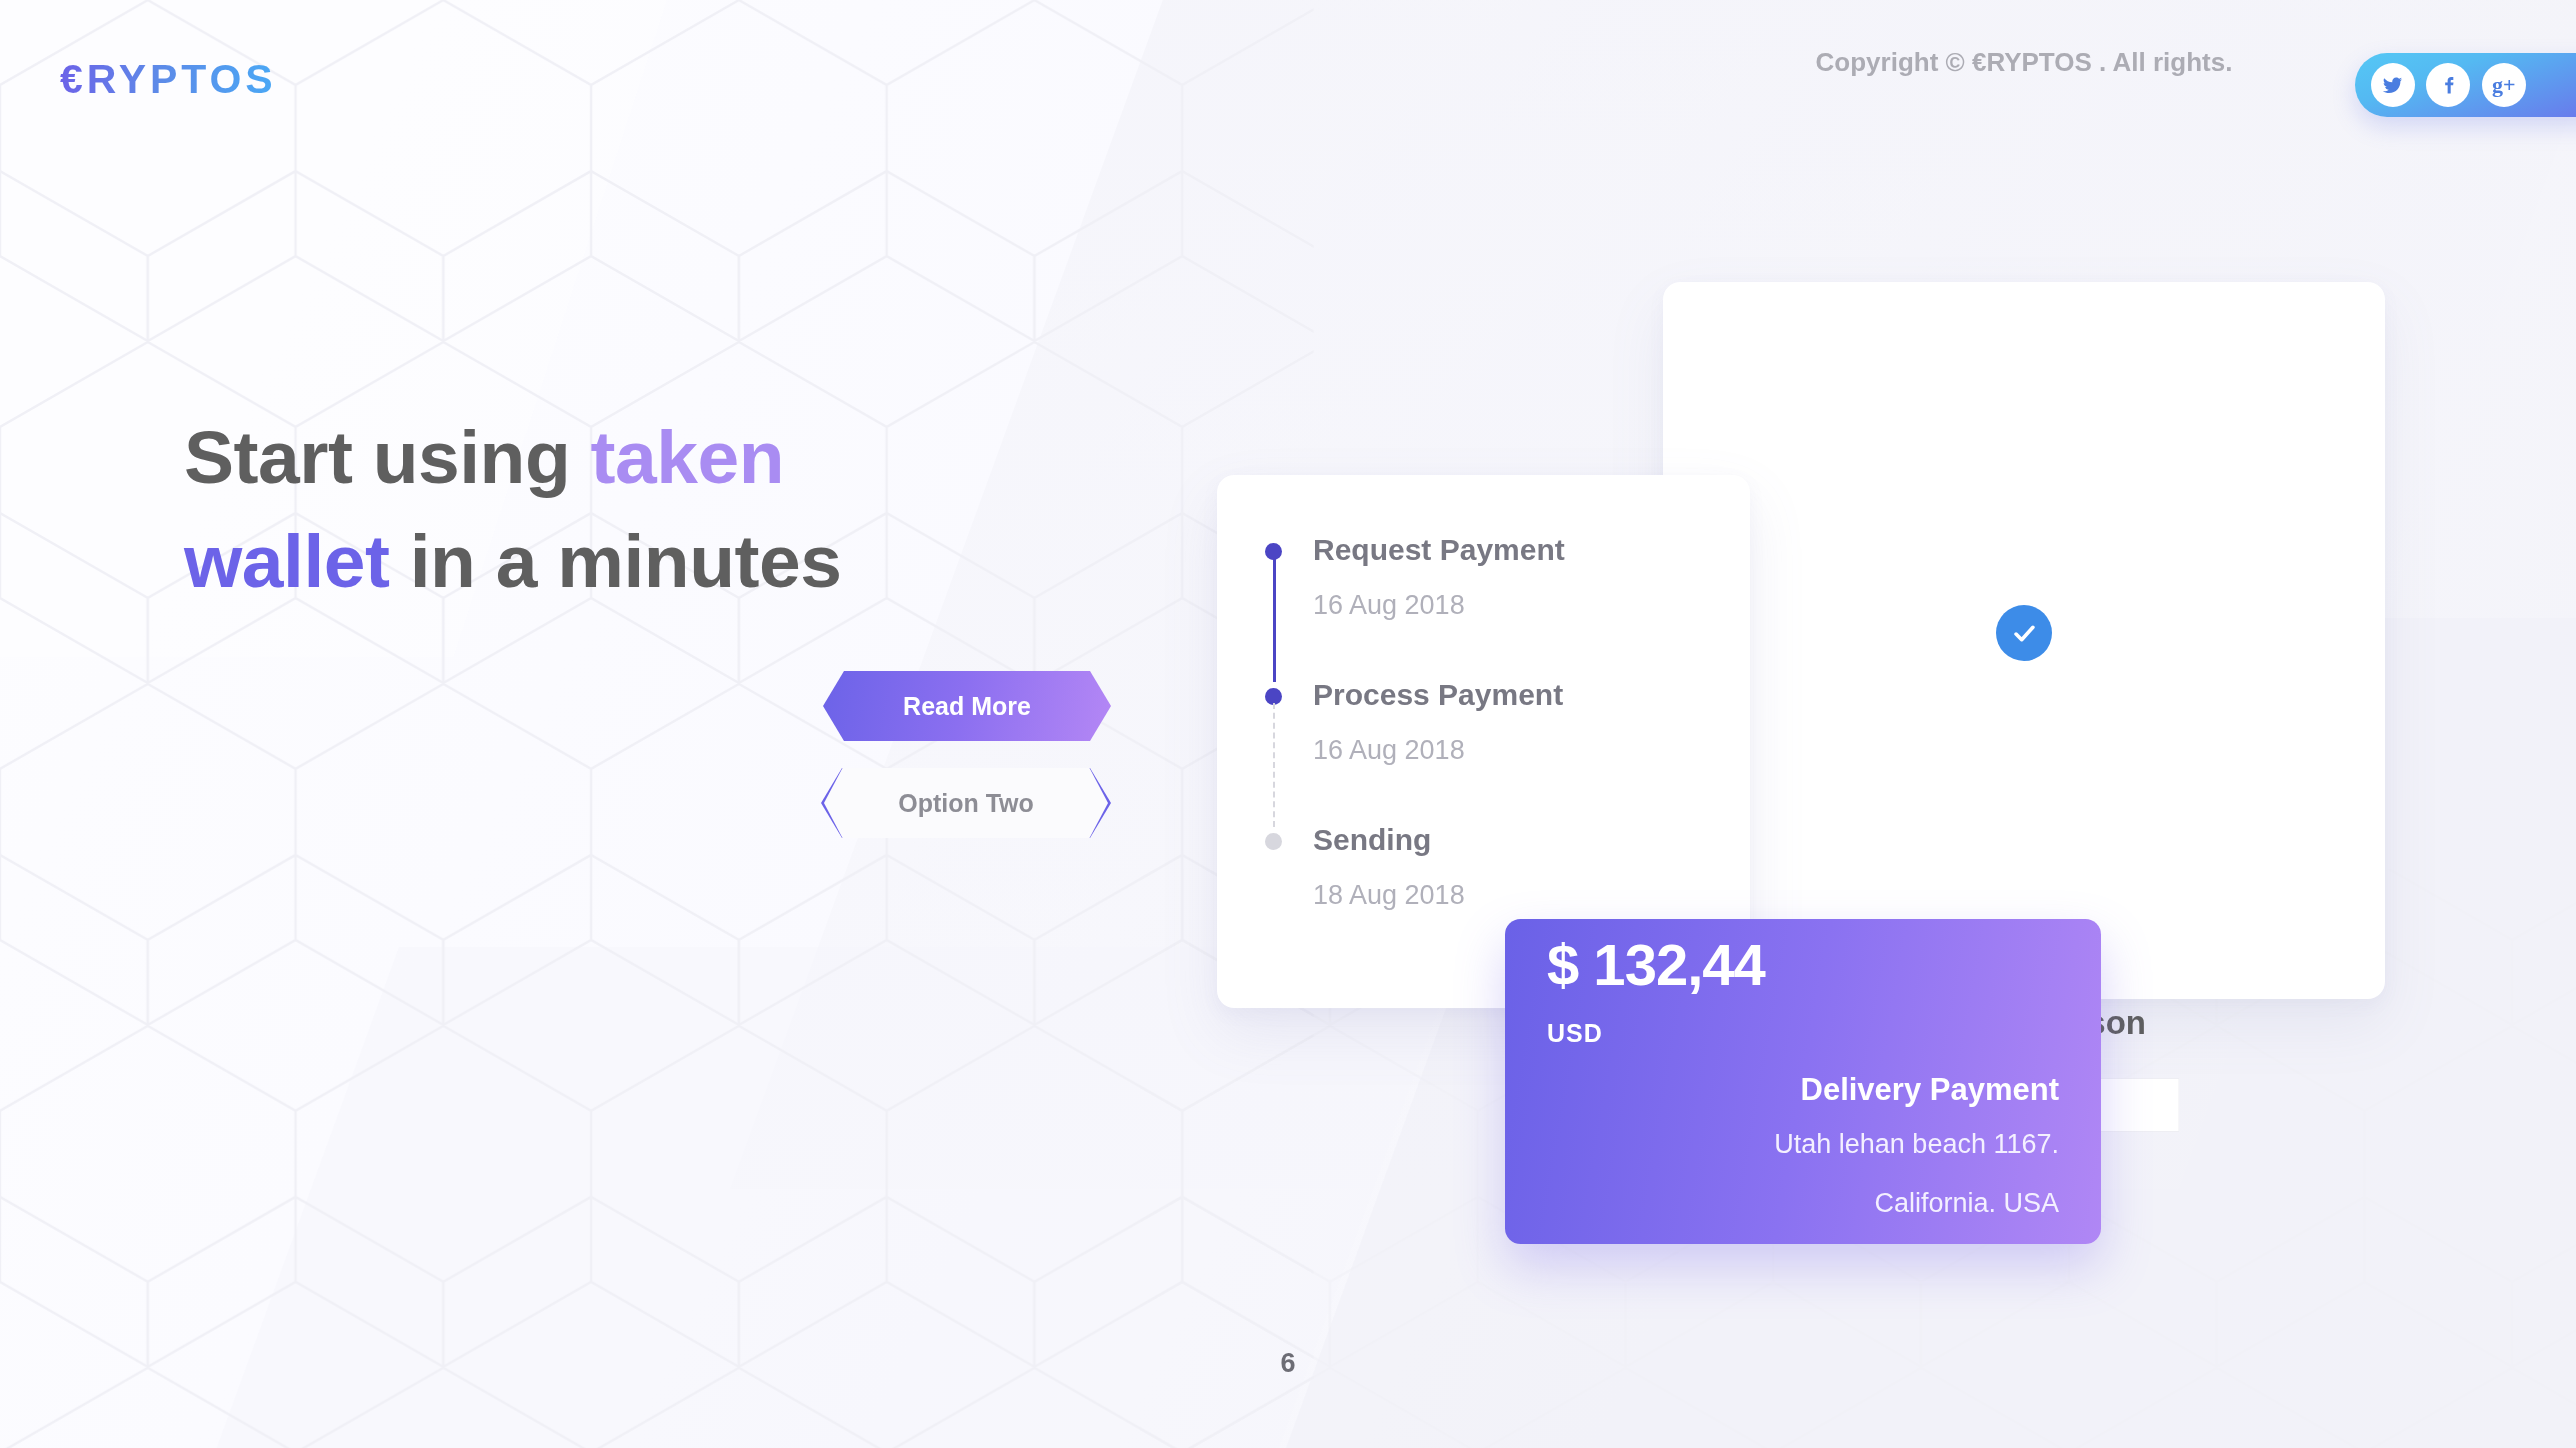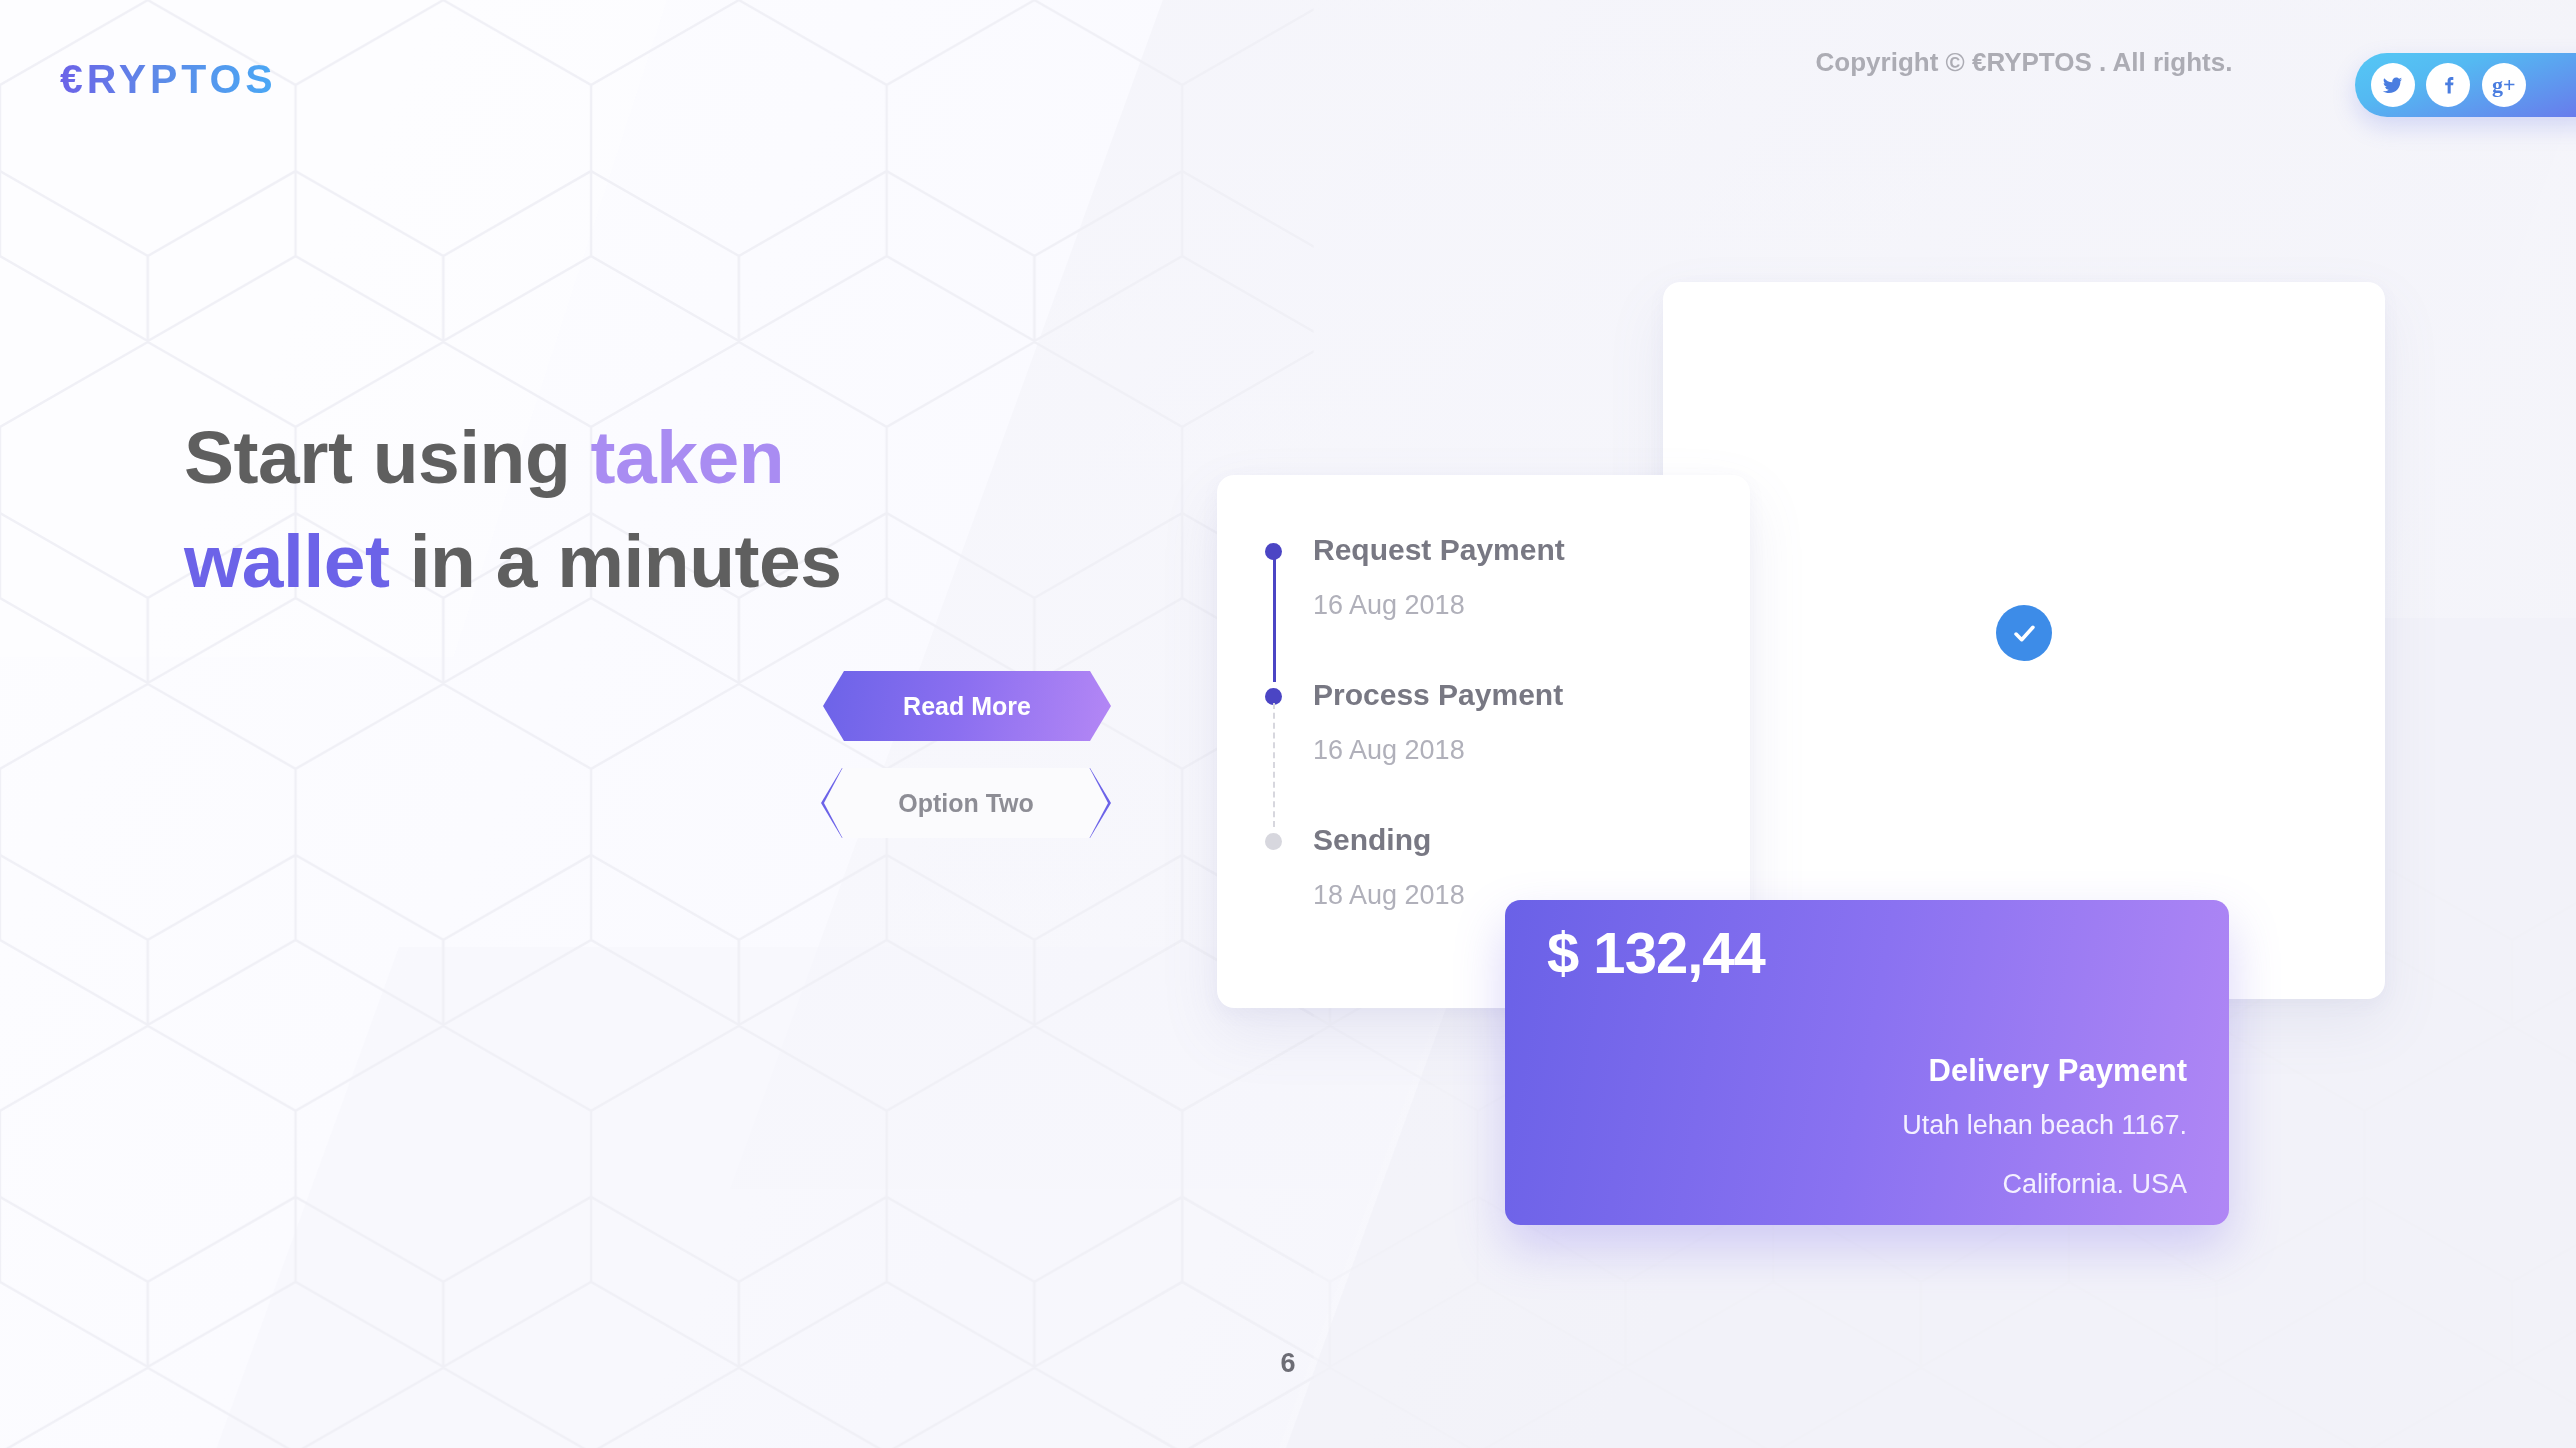--- a/index.html
+++ b/index.html
@@ -223,27 +223,27 @@
   }
   .tl-line.dashed {
     background:none;
     border-left:2.9px dashed #d7d7de;
     width:0;
   }
   .tl-title { font-size:30px; font-weight:800; color:#787883; line-height:1; }
   .tl-date  { margin-top:27px; font-size:27px; color:#b0b0ba; line-height:1; }
 
   .card-payment {
-    position:absolute; left:1505px; top:900px;
-    width:724px; height:325px;
+    position:absolute; left:1505px; top:919px;
+    width:596px; height:325px;
     border-radius:15.5px;
     background:linear-gradient(100deg,#6a61e7 0%, #8a72f1 50%, #b087f5 100%);
     box-shadow:0 23px 50px rgba(120,100,235,.28);
     color:#ffffff;
-    padding:24px 42px 0 42px;
+    padding:17px 42px 0 42px;
   }
   .pay-amount { font-size:58px; font-weight:800; line-height:1; letter-spacing:-1px; }
   .pay-currency { margin-top:25px; font-size:25px; font-weight:800; letter-spacing:1px; }
   .pay-addr {
     position:absolute; right:42px; top:155px;
     text-align:right;
   }
   .pay-addr-title { font-size:31px; font-weight:800; line-height:1; }
   .pay-addr-line { margin-top:21px; font-size:27px; line-height:1.4; color:#f4f0ff; }
 
@@ -345,20 +345,21 @@
         <span class="tl-dot muted"></span>
         <div class="tl-title">Sending</div>
         <div class="tl-date">18 Aug 2018</div>
       </div>
 
     </div>
   </div>
 
   <div class="card-payment">
     <div class="pay-amount">$ 132,44</div>
+    <div class="pay-currency">USD</div>
     <div class="pay-addr">
       <div class="pay-addr-title">Delivery Payment</div>
       <div class="pay-addr-line">Utah lehan beach 1167.</div>
       <div class="pay-addr-line">California. USA</div>
     </div>
   </div>
 
   <div class="page-num">6</div>
 
 </div>

